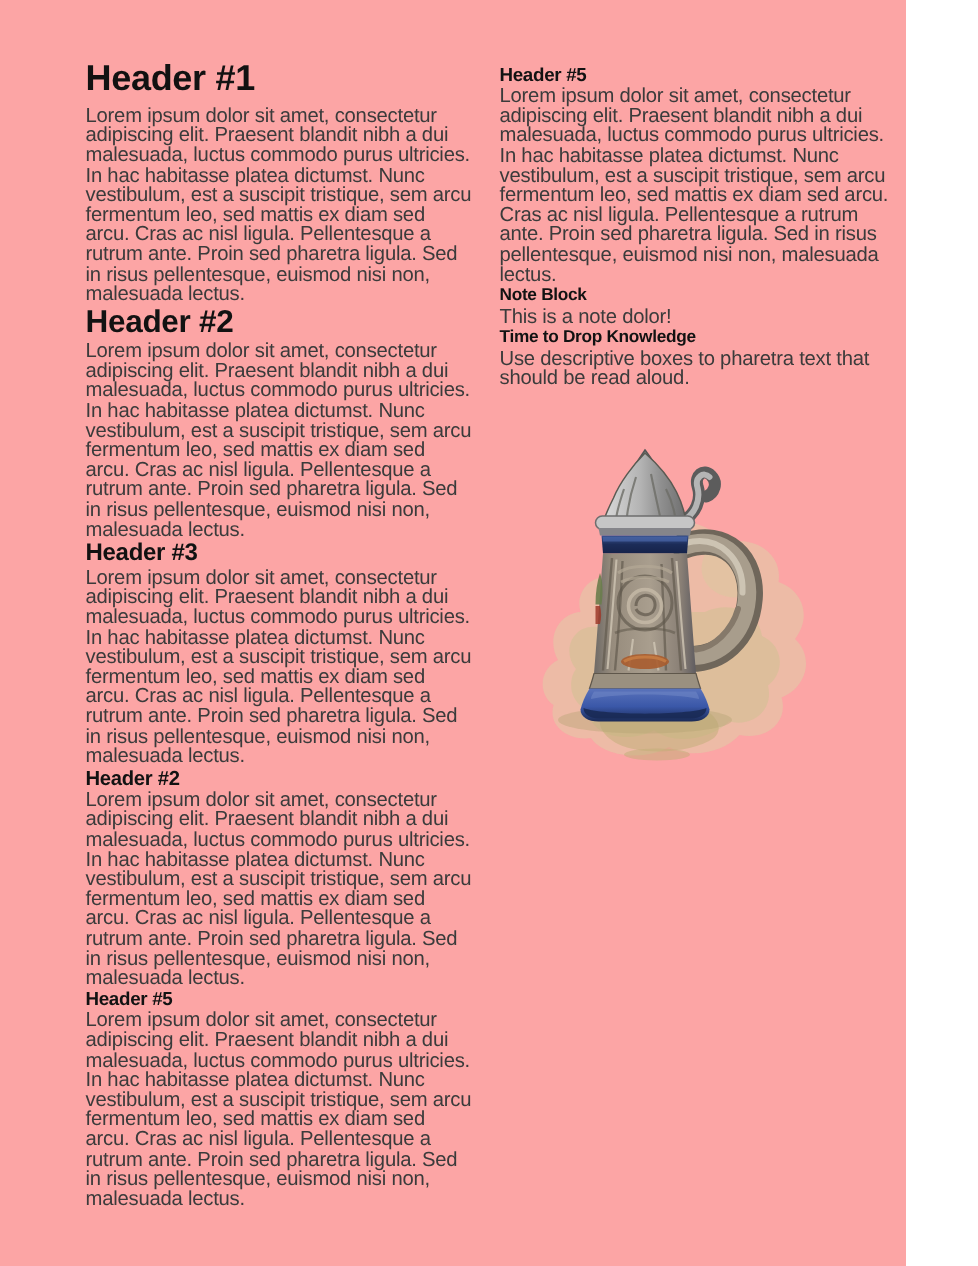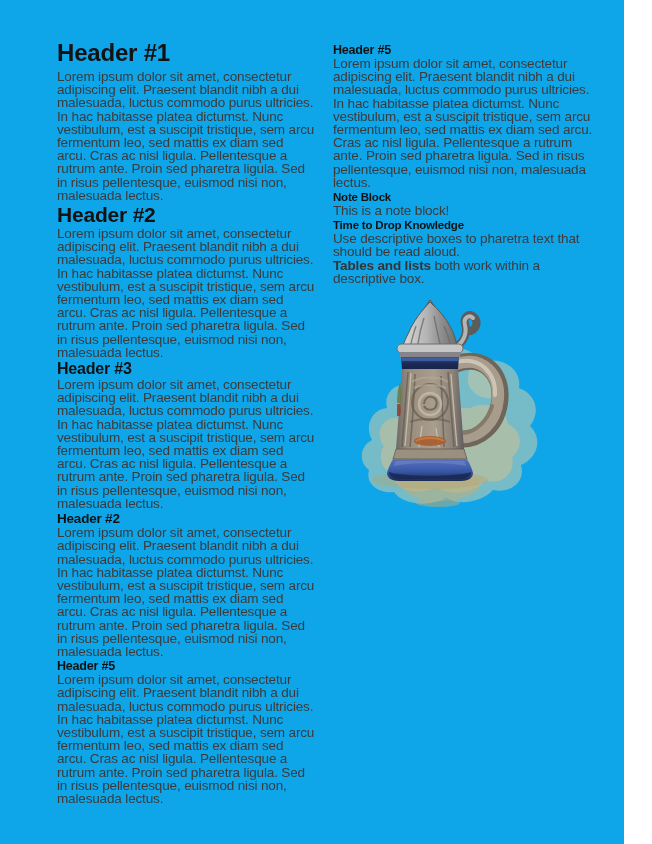--- a/index.html
+++ b/index.html
@@ -1,18 +1,18 @@
 <!DOCTYPE html>
 <html><head>
 <meta charset="utf-8">
 <style>
   html,body{margin:0;padding:0;background:#ffffff;}
   .page{
-    position:relative;width:604px;height:844px;background:#0ea5e9;overflow:hidden;
-    font-family:"Liberation Sans","DejaVu Sans",sans-serif;color:#3b3b3b;padding-left:20px;
+    position:relative;width:604px;height:844px;background:#fca5a5;overflow:hidden;
+    font-family:"Liberation Sans","DejaVu Sans",sans-serif;color:#3b3b3b;
   }
   .col-left{position:absolute;left:57px;top:40px;width:258px;}
   .col-right{position:absolute;left:333px;top:42px;width:270px;}
   p.body{font-size:13.5px;line-height:13.2px;margin:0;letter-spacing:-0.15px;color:#3b3b3b;}
   h1,h2,h3,h4,h5,h6{color:#121212;font-weight:700;letter-spacing:-0.2px;}
   h1{font-size:24px;line-height:26px;margin:0 0 4px 0;}
   h2{font-size:21px;line-height:20px;margin:3px 0 2px 0;}
   h3{font-size:16px;line-height:16px;margin:2px 0 1px 0;}
   h4{font-size:13.5px;line-height:14px;margin:2px 0 0 0;}
   h5{font-size:12.5px;line-height:13px;margin:2px 0 0 0;}
@@ -41,26 +41,25 @@
 
     <h5>Header #5</h5>
     <p class="body">Lorem ipsum dolor sit amet, consectetur adipiscing elit. Praesent blandit nibh a dui malesuada, luctus commodo purus ultricies. In hac habitasse platea dictumst. Nunc vestibulum, est a suscipit tristique, sem arcu fermentum leo, sed mattis ex diam sed arcu. Cras ac nisl ligula. Pellentesque a rutrum ante. Proin sed pharetra ligula. Sed in risus pellentesque, euismod nisi non, malesuada lectus.</p>
   </div>
 
   <div class="col-right">
     <h5>Header #5</h5>
     <p class="body">Lorem ipsum dolor sit amet, consectetur adipiscing elit. Praesent blandit nibh a dui malesuada, luctus commodo purus ultricies. In hac habitasse platea dictumst. Nunc vestibulum, est a suscipit tristique, sem arcu fermentum leo, sed mattis ex diam sed arcu. Cras ac nisl ligula. Pellentesque a rutrum ante. Proin sed pharetra ligula. Sed in risus pellentesque, euismod nisi non, malesuada lectus.</p>
 
     <h6>Note Block</h6>
-    <p class="body">This is a note block!</p>
+    <p class="body">This is a note dolor!</p>
 
     <h6>Time to Drop Knowledge</h6>
     <p class="body">Use descriptive boxes to pharetra text that should be read aloud.</p>
 
-    <p class="body"><span class="inline-bold">Tables and lists</span><span> both work within a descriptive box.</span></p>
   </div>
 
   <div class="figure-wrap">
     <svg viewBox="0 0 192 218" xmlns="http://www.w3.org/2000/svg">
       <defs>
         <linearGradient id="pew" x1="0" y1="0" x2="1" y2="0">
           <stop offset="0" stop-color="#d8d8d8"></stop>
           <stop offset="0.45" stop-color="#b3b3b3"></stop>
           <stop offset="0.7" stop-color="#8f8f8f"></stop>
           <stop offset="1" stop-color="#6f6f6f"></stop>

